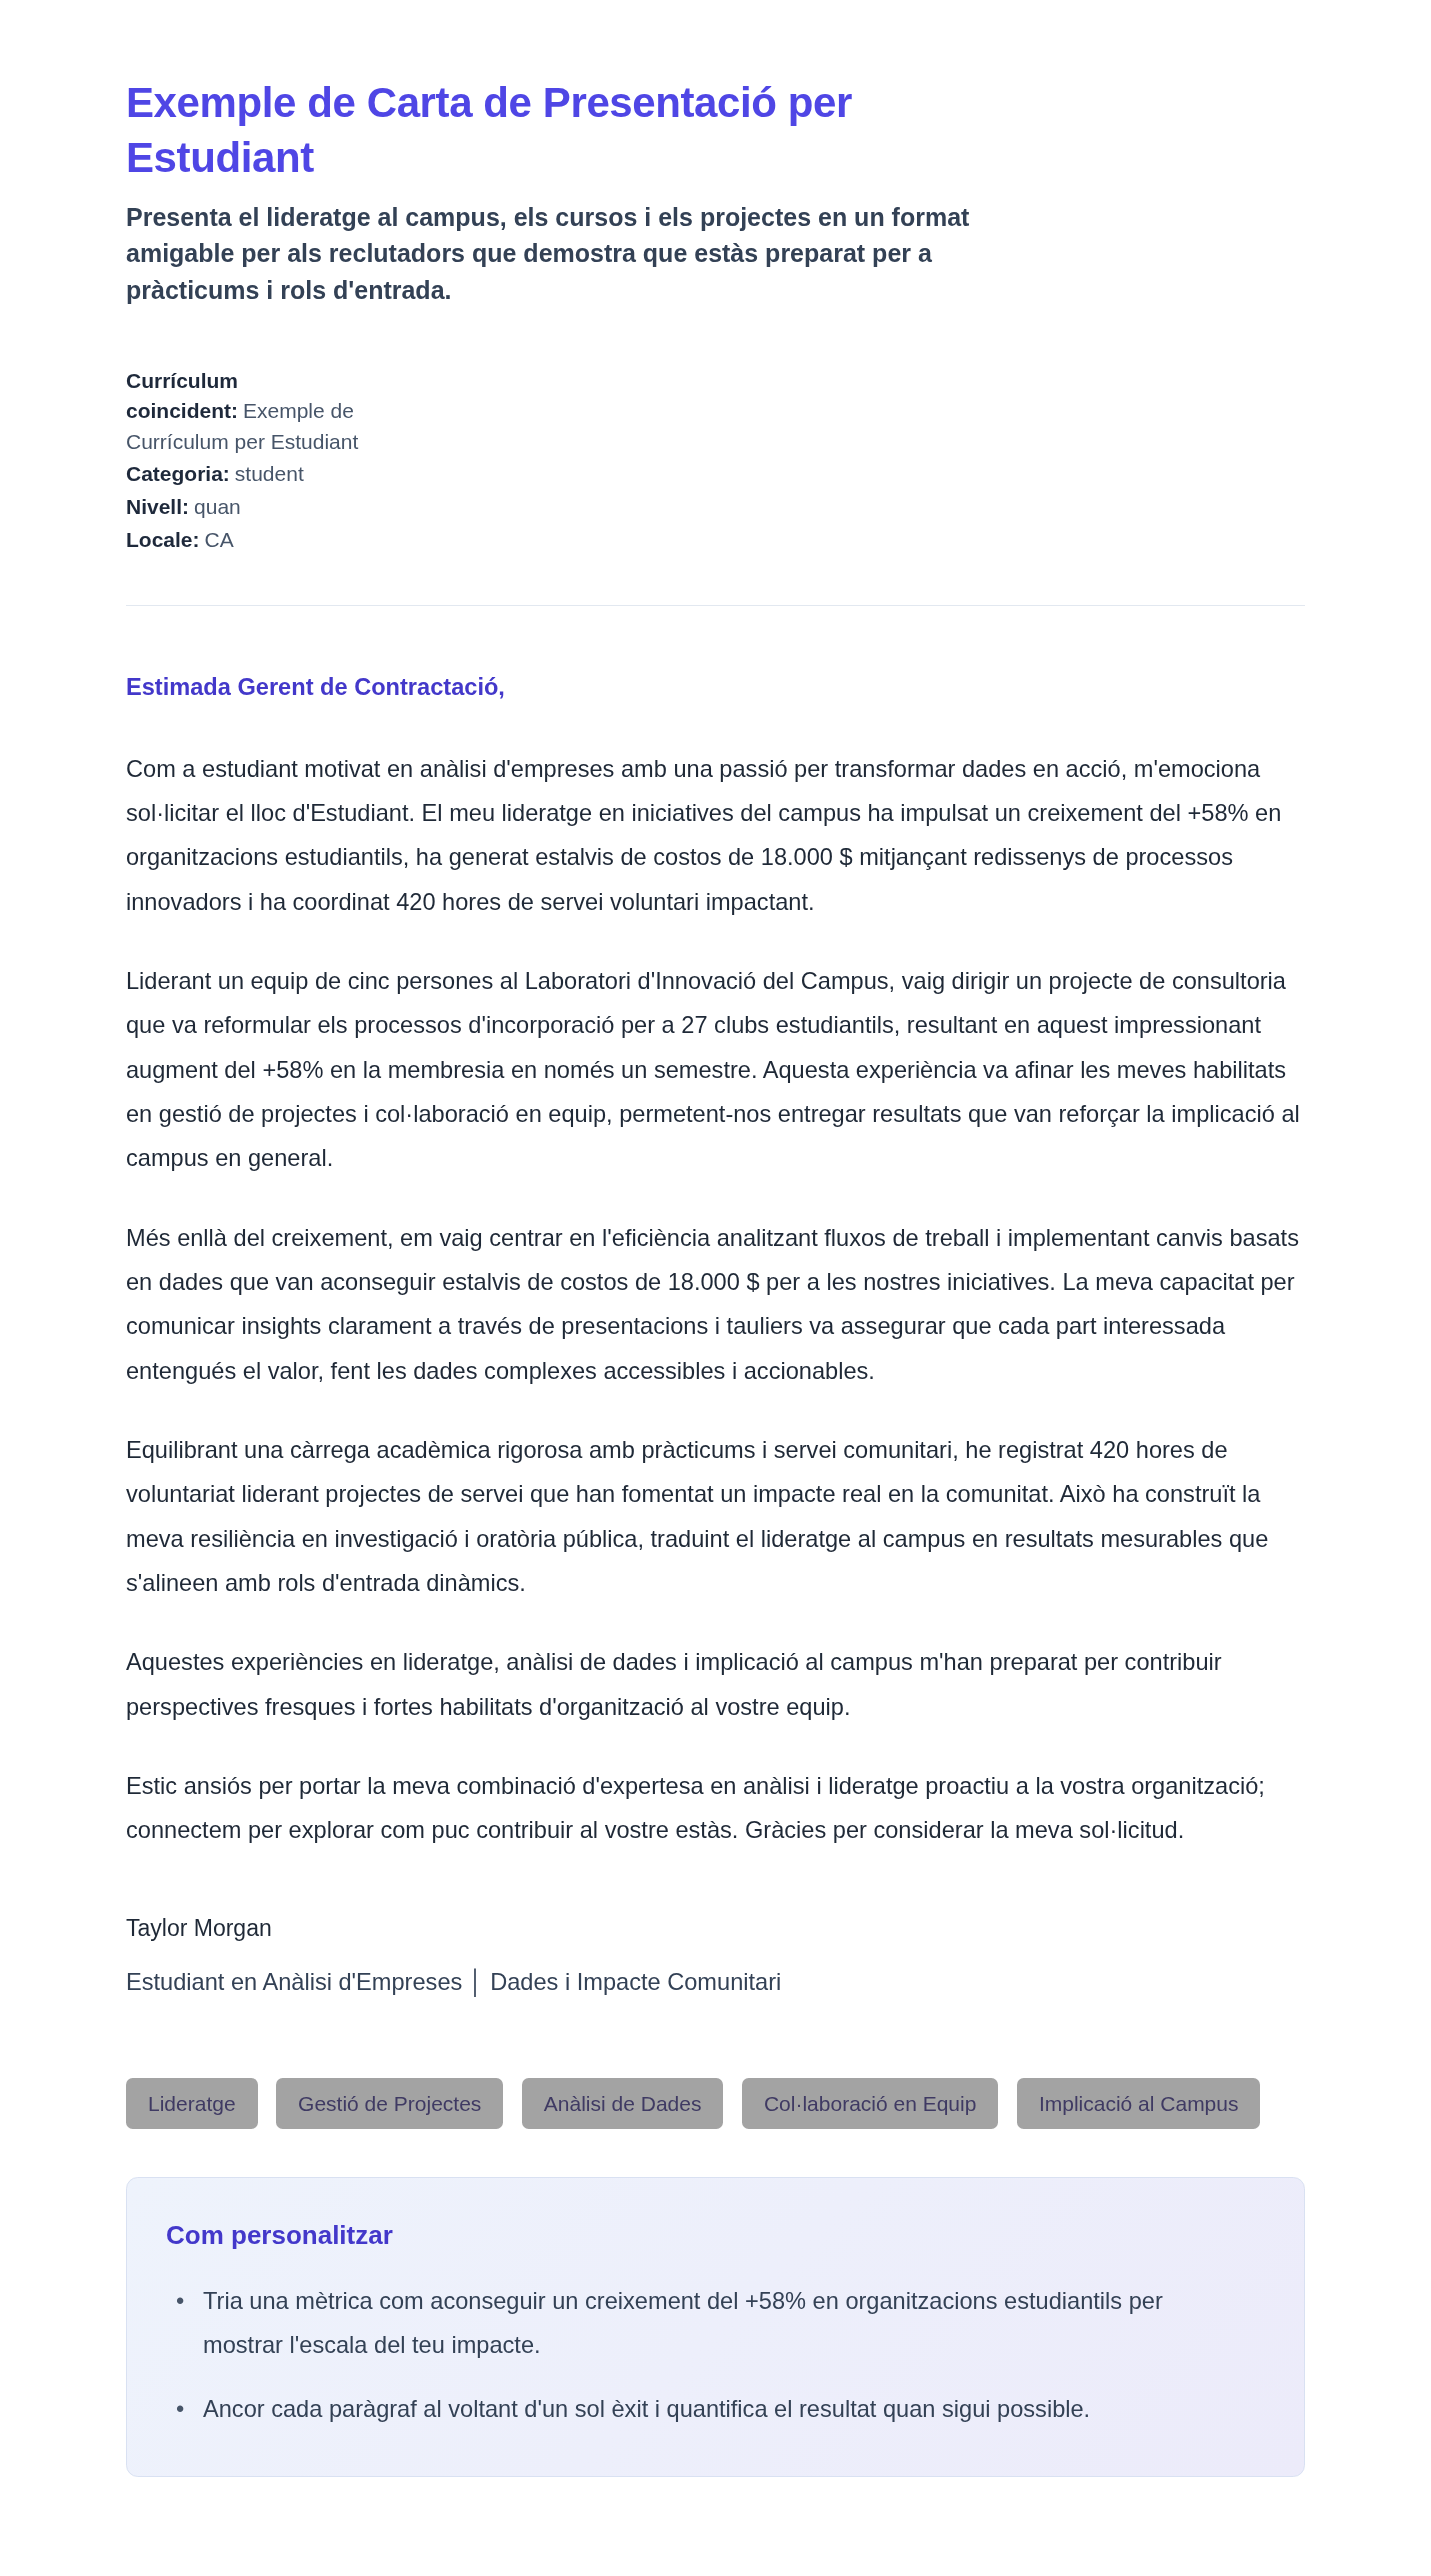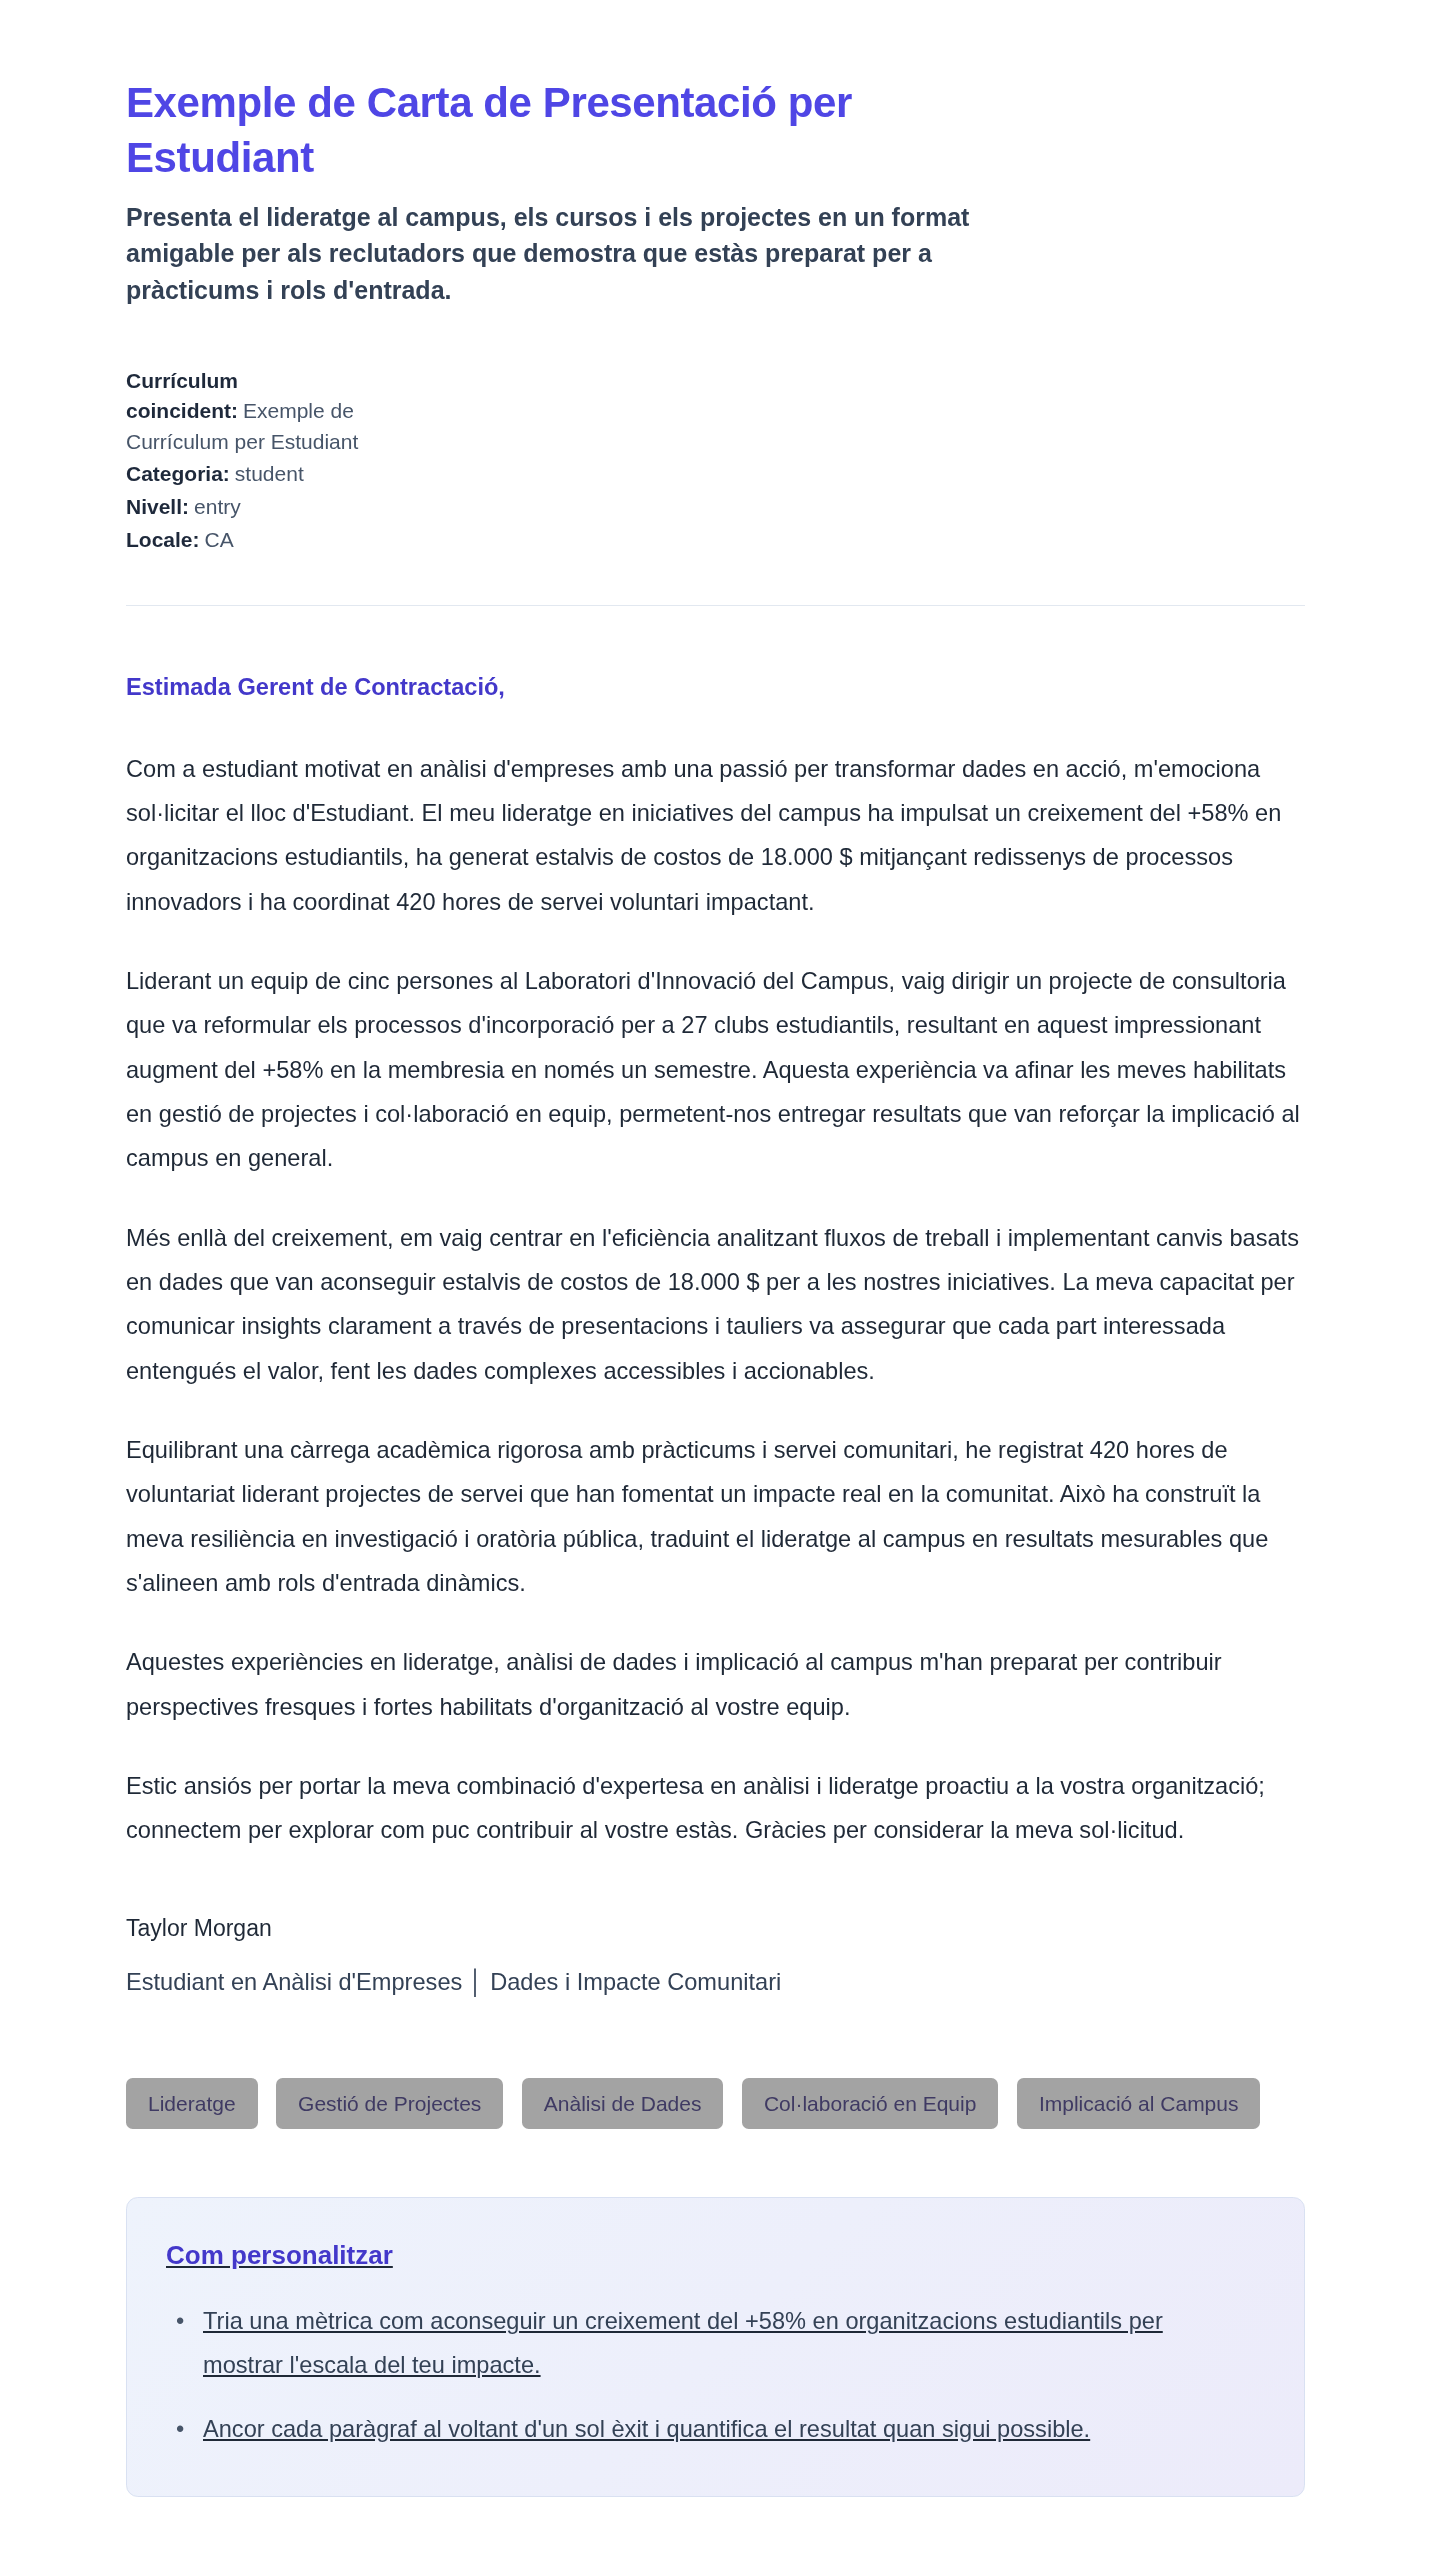--- a/index.html
+++ b/index.html
@@ -57,26 +57,25 @@
     color: #3f3a63;
     font-size: 21px;
     line-height: 1;
     padding: 15px 22px;
     border-radius: 6.7px;
     white-space: nowrap;
   }
 
   
   .tips {
-    margin-top: 68px;
+    margin-top: 48px;
     background: linear-gradient(135deg, #eef3fc 0%, #ecebfa 100%);
     border: 0.8px solid #d9e1f2;
     border-radius: 11.8px;
     padding: 42px 55px 45px 39px;
-    text-decoration: underline;
   }
   .tips-title { color: #4338ca; font-size: 26px; font-weight: 700; margin-bottom: 29px; }
   .tips ul { list-style: none; }
   .tips li {
     position: relative;
     padding-left: 37px;
     font-size: 23.6px;
     line-height: 1.85;
     color: #334155;
     margin-bottom: 20px;
@@ -101,21 +100,21 @@
       <p class="subtitle">Presenta el lideratge al campus, els cursos i els projectes en un format amigable per als reclutadors que demostra que estàs preparat per a pràcticums i rols d'entrada.</p>
     </div>
     <aside class="meta">
       <div class="meta-row">
         <span class="meta-label">Currículum coincident:</span><span class="meta-value">Exemple de Currículum per Estudiant</span>
       </div>
       <div class="meta-row">
         <span class="meta-label">Categoria:</span><span class="meta-value">student</span>
       </div>
       <div class="meta-row">
-        <span class="meta-label">Nivell:</span><span class="meta-value">entry</span>
+        <span class="meta-label">Nivell:</span><span class="meta-value">quan</span>
       </div>
       <div class="meta-row">
         <span class="meta-label">Locale:</span><span class="meta-value">CA</span>
       </div>
     </aside>
   </header>
 
   <hr class="divider">
 
   <main class="letter">

